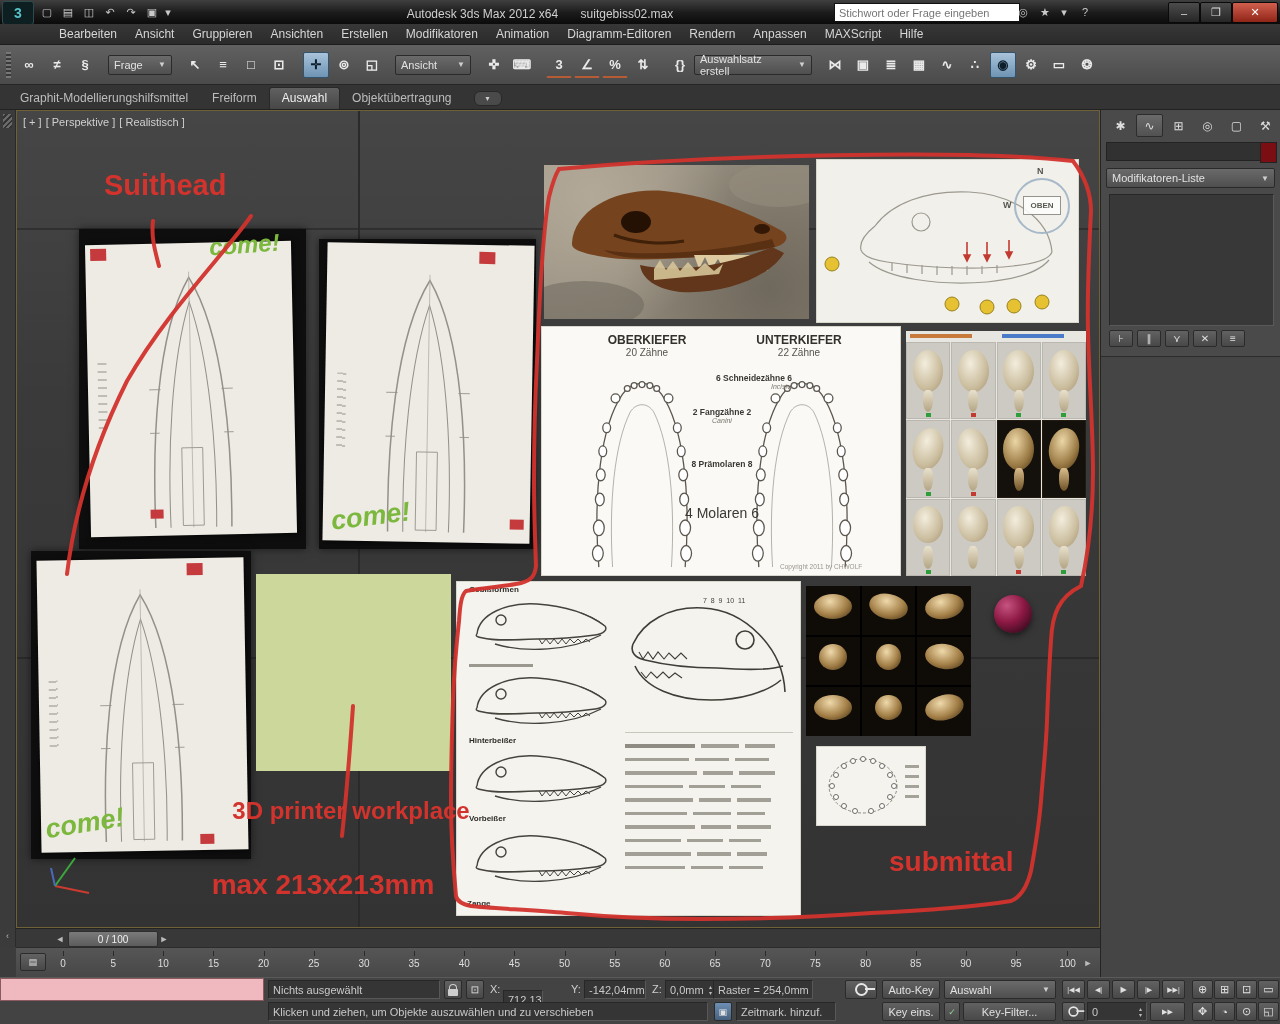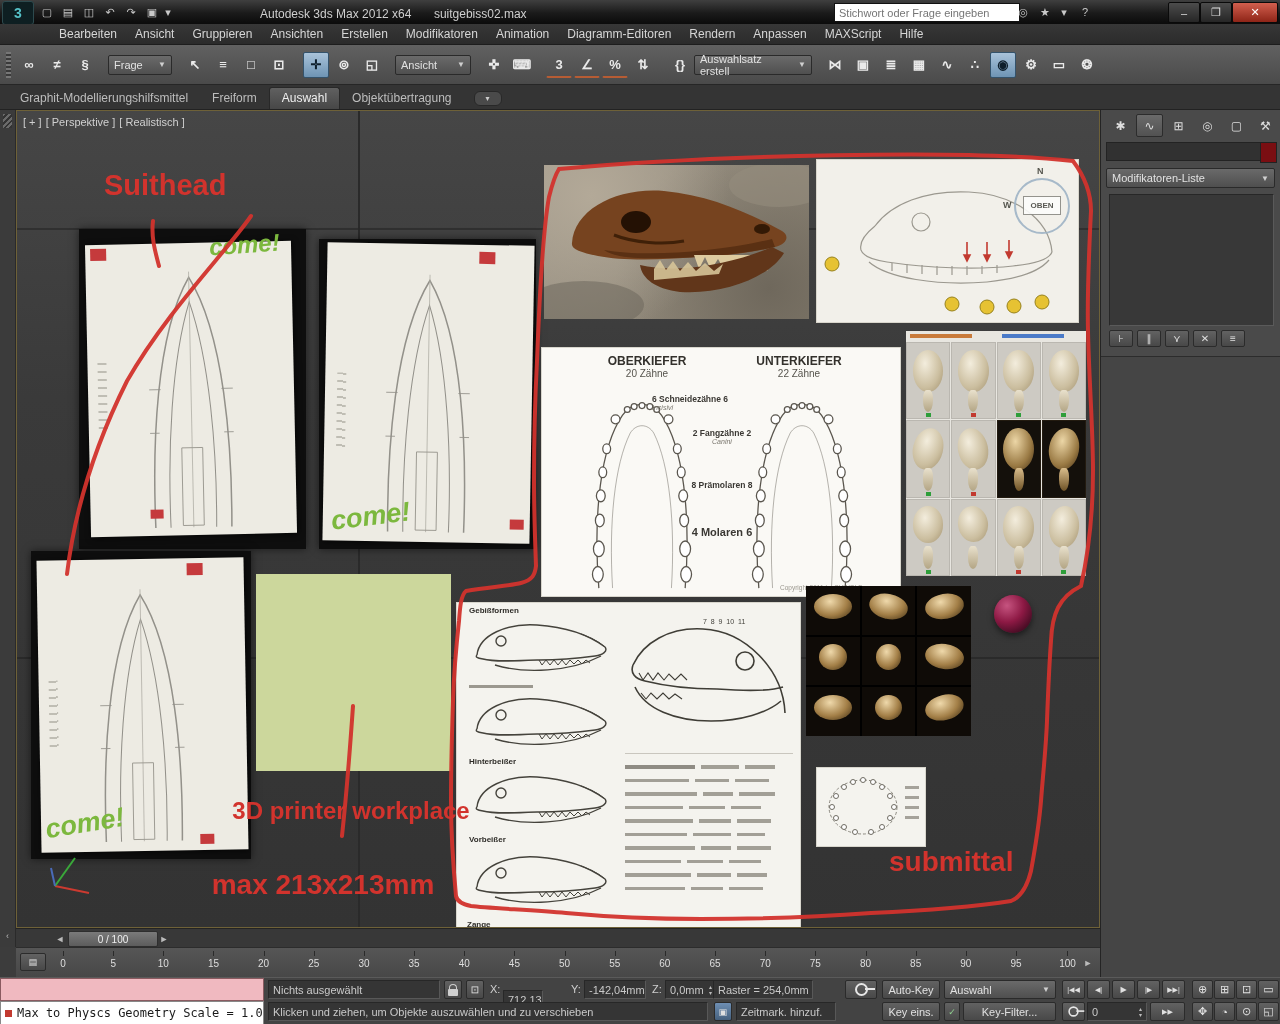--- a/index.html
+++ b/index.html
@@ -58,21 +58,21 @@
      background:linear-gradient(180deg,#464646,#3a3a3a 35%,#333333);
      border:1px solid #6e6138;box-sizing:border-box;overflow:hidden;}
   .vplabel{left:6px;top:5px;color:#d0d0d0;font-size:11px;z-index:40;display:flex;gap:4px;}
   .gline{background:#2a2a2a;}
   .scan{background:#0e0e0e;overflow:hidden;box-shadow:0 0 8px rgba(0,0,0,.55);}
   .page{position:absolute;background:#edebe3;box-shadow:1px 1px 6px rgba(0,0,0,.7);}
   .redsq{position:absolute;background:#c53a3c;}
   .come{position:absolute;color:#7cb83e;font-weight:bold;font-style:italic;font-size:24px;white-space:nowrap;}
   .scrib{position:absolute;width:9px;background:repeating-linear-gradient(180deg,#b4b2a8 0 2px,transparent 2px 8px);opacity:.8;}
   .photo{overflow:hidden;}
-  .whitecard{background:#f4f3ee;border:1px solid #d8d6cd;box-sizing:border-box;overflow:hidden;margin-top:21px;}
+  .whitecard{background:#f4f3ee;border:1px solid #d8d6cd;box-sizing:border-box;overflow:hidden;}
   .cap{position:absolute;font-size:8px;font-weight:bold;color:#2e2c28;white-space:nowrap;}
   .tbar{position:absolute;height:4px;background:#9b988f;}
   .trow{display:flex;gap:6px;margin:10px 0 0 0;}
   .tbr{height:3.5px;background:#a29f96;}
   .tile{position:relative;background:#cdcac3;border:1px solid #bab7b0;box-sizing:border-box;}
   .tile.dark{background:#14100b;border-color:#231b10;}
   .sk{position:absolute;left:14%;top:9%;width:72%;height:56%;border-radius:50%;
      background:radial-gradient(ellipse at 40% 32%,#f3eddd,#cbbe9f 60%,#a08f6c);}
   .tile.dark .sk{background:radial-gradient(ellipse at 40% 32%,#ecd6a6,#9a7a44 60%,#452f14);}
   .sn{position:absolute;left:38%;top:62%;width:24%;height:30%;border-radius:40% 40% 55% 55%;
@@ -181,21 +181,21 @@
 
   <div id="titlebar" class="a">
     <div class="a logo">3</div>
     <div class="a qbtn" style="left:38px">▢</div>
     <div class="a qbtn" style="left:59px">▤</div>
     <div class="a qbtn" style="left:80px">◫</div>
     <div class="a qbtn" style="left:101px">↶</div>
     <div class="a qbtn" style="left:122px">↷</div>
     <div class="a qbtn" style="left:143px">▣</div>
     <div class="a qbtn" style="left:162px;width:12px">▾</div>
-    <div class="a" style="left:260px;top:4px;width:560px;">
+    <div class="a" style="left:260px;top:4px;width:560px;text-align:center">
       <span class="ttl">Autodesk 3ds Max 2012 x64</span>
       <span class="ttl" style="margin-left:18px">suitgebiss02.max</span>
     </div>
     <input id="searchbox" class="a" placeholder="Stichwort oder Frage eingeben" style="">
     <div class="a qbtn" style="left:1014px">◎</div>
     <div class="a qbtn" style="left:1036px">★</div>
     <div class="a qbtn" style="left:1058px;width:12px">▾</div>
     <div class="a qbtn" style="left:1076px">?</div>
     <div class="a winbtn" style="left:1168px;width:30px">–</div>
     <div class="a winbtn" style="left:1200px;width:30px">❐</div>
@@ -383,33 +383,33 @@
       <div class="a" style="left:40px;top:6px;width:130px;text-align:center;font-weight:bold;font-size:12px;color:#33312c">OBERKIEFER</div>
       <div class="a" style="left:40px;top:20px;width:130px;text-align:center;font-size:10px;color:#55534c">20 Zähne</div>
       <div class="a" style="left:192px;top:6px;width:130px;text-align:center;font-weight:bold;font-size:12px;color:#33312c">UNTERKIEFER</div>
       <div class="a" style="left:192px;top:20px;width:130px;text-align:center;font-size:10px;color:#55534c">22 Zähne</div>
       <svg class="a" style="left:38px;top:38px;width:124px;height:206px" viewBox="0 0 120 210">
           <use href="#arch"></use>
         </svg>
       <svg class="a" style="left:198px;top:38px;width:124px;height:206px" viewBox="0 0 120 210">
           <use href="#arch"></use>
         </svg>
-      <div class="a" style="left:110px;top:46px;width:140px;text-align:left">
+      <div class="a" style="left:110px;top:46px;width:140px;text-align:right">
         <div style="font-size:8.5px;font-weight:bold;color:#3a3833">6 Schneidezähne 6</div>
         <div style="font-size:7px;font-style:italic;color:#7a776e">Incisivi</div>
       </div>
       <div class="a" style="left:110px;top:80px;width:140px;text-align:center">
         <div style="font-size:8.5px;font-weight:bold;color:#3a3833">2 Fangzähne 2</div>
         <div style="font-size:7px;font-style:italic;color:#7a776e">Canini</div>
       </div>
       <div class="a" style="left:110px;top:132px;width:140px;text-align:center">
         <div style="font-size:8.5px;font-weight:bold;color:#3a3833">8 Prämolaren 8</div>
       </div>
       <div class="a" style="left:110px;top:178px;width:140px;text-align:center">
-        <div style="font-size:11px;font-weight:bold;color:#3a3833">4 Molaren 6</div>
+        <div style="font-size:14px;font-weight:normal;color:#3a3833">4 Molaren 6</div>
       </div>
       <div class="a" style="left:238px;top:236px;font-size:6.5px;color:#9a978e">Copyright 2011 by CHWOLF</div>
     </div>
 
     <div class="a" style="left:889px;top:220px;width:180px;height:245px;background:#e8e6e0">
       <div class="a" style="left:4px;top:3px;width:62px;height:4px;background:#c87a3a"></div>
       <div class="a" style="left:96px;top:3px;width:62px;height:4px;background:#4a7ac8"></div>
       <div class="a" style="left:0;top:11px;width:180px;height:234px;display:grid;grid-template-columns:repeat(4,1fr);grid-template-rows:repeat(3,1fr);gap:1px">
         <div class="tile">
             <div class="sk"></div>
@@ -687,24 +687,20 @@
       <b class="tk">90</b>
         <b class="tk">95</b>
       <b class="tk">100</b>
     </div>
     <div class="a sarrow" style="left:1066px;top:8px;width:12px;height:13px">►</div>
   </div>
 
   <div id="statusbar" class="a">
 
     <div class="a" style="left:0;top:0;width:264px;height:23px;background:#f0b9c0;border:1px solid #8a5a60;box-sizing:border-box"></div>
-    <div class="a" style="left:0;top:23px;width:264px;height:24px;background:#ffffff;border:1px solid #888;box-sizing:border-box;display:flex;align-items:center">
-      <span class="a" style="left:4px;top:8px;width:7px;height:7px;background:#c23a30"></span>
-      <span style="margin-left:16px;font-family:'DejaVu Sans Mono',monospace;font-size:12px;color:#1a1a1a;white-space:nowrap">Max to Physcs Geometry Scale = 1.0</span>
-    </div>
 
     <div class="fld a" style="left:268px;top:2px;width:172px;height:19px">
       <span>Nichts ausgewählt</span>
     </div>
     <div class="btn a" style="left:444px;top:2px;width:18px;height:19px">
         <span class="lockic"></span>
       </div>
     <div class="btn a" style="left:466px;top:2px;width:18px;height:19px;font-size:10px">⊡</div>
     <span class="a" style="left:490px;top:5px;color:#cfcfcf;font-size:11px">X:</span>
     <div class="fld a" style="left:503px;top:12px;width:40px;height:19px;justify-content:flex-start">

